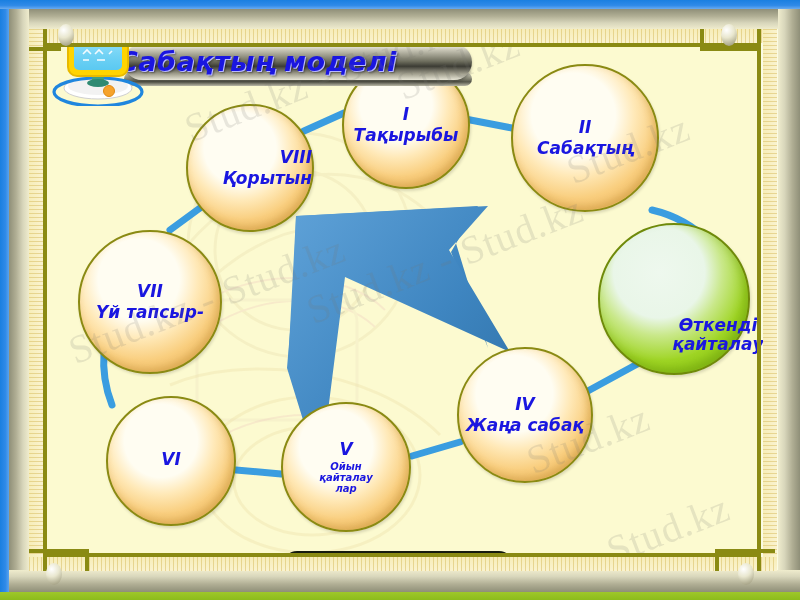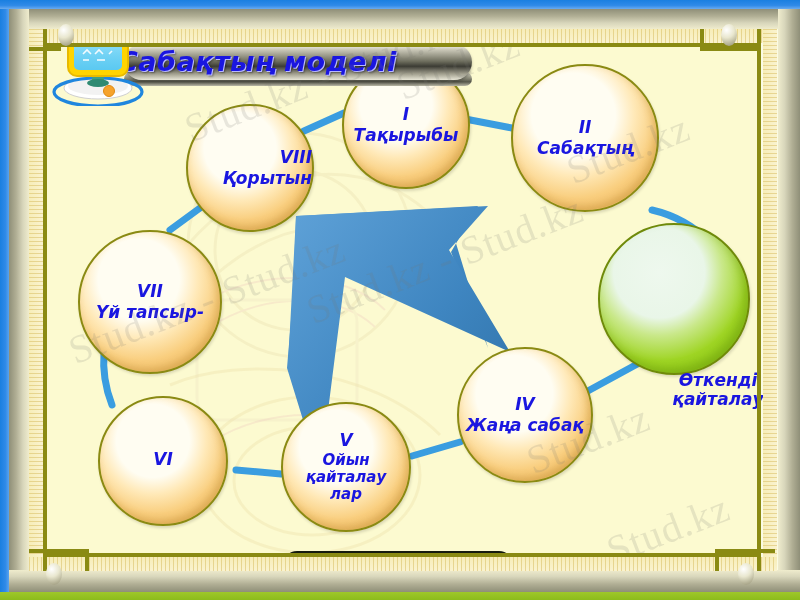--- a/index.html
+++ b/index.html
@@ -99,21 +99,21 @@
       radial-gradient(circle at 42% 34%, #fffdf2 0%, #fffdf2 33%, #ffe9b8 48%, #f9ce7e 66%, #f3bf69 80%, #efb95f 100%);
     border:2px solid #8a8a13;
     box-shadow:inset -3px -4px 7px rgba(170,120,30,.30), 1px 2px 3px rgba(0,0,0,.14);}
   .node.green{
     background:
       radial-gradient(circle at 40% 32%, #eef8ee 0%, #e9f6e8 34%, #c9e88a 47%, #9fd524 66%, #8ecb14 82%, #86c40e 100%);
     border:2px solid #6f8a0a;
     box-shadow:inset -4px -5px 9px rgba(90,130,10,.35), 1px 2px 3px rgba(0,0,0,.14);}
   .node .rn{font-size:17px;margin-bottom:2px;}
   .node .lbl{font-size:17px;}
-  .node .lbl.sm{font-size:15px;}
+  .node .lbl.sm{font-size:10px;}
 
   
   .greenplate{position:absolute;left:283px;top:551px;width:224px;height:60px;z-index:35;
     border-radius:14px 14px 0 0;
     background:linear-gradient(to bottom,#0a7a12 0%,#09800f 35%,#087f10 100%);
     border:3px solid #141a0d;border-bottom:none;overflow:hidden;}
   .globe{position:absolute;left:10px;top:6px;width:56px;height:56px;opacity:.45;}
 </style>
 </head>
 <body>
@@ -248,41 +248,41 @@
         <div>
           <div class="lbl">Тақырыбы</div>
         </div>
       </div>
       <div class="node orange" style="left: 511px; top: 64px; width: 144px; height: 144px;">
         <div class="rn">II</div>
         <div>
           <div class="lbl">Сабақтың</div>
         </div>
       </div>
-      <div class="node green" style="left: 598px; top: 223px; width: 148px; height: 148px; justify-content: flex-end;">
+      <div class="node green" style="left: 598px; top: 223px; width: 148px; height: 148px;">
         <div style="position: relative; left: 44px; top: 36px; white-space: nowrap;">
           <div class="lbl">Өткенді</div>
           <div class="lbl">қайталау</div>
         </div>
       </div>
       <div class="node orange" style="left: 457px; top: 347px; width: 132px; height: 132px;">
         <div class="rn">IV</div>
         <div>
           <div class="lbl">Жаңа сабақ</div>
         </div>
       </div>
       <div class="node orange" style="left: 281px; top: 402px; width: 126px; height: 126px;">
         <div class="rn">V</div>
         <div>
           <div class="lbl sm">Ойын</div>
           <div class="lbl sm">қайталау</div>
           <div class="lbl sm">лар</div>
         </div>
       </div>
-      <div class="node orange" style="left: 98px; top: 396px; width: 126px; height: 126px; font-style: italic;">
+      <div class="node orange" style="left: 106px; top: 396px; width: 126px; height: 126px; font-style: italic;">
         <div class="rn">VI</div>
         <div>
         </div>
       </div>
       <div class="node orange" style="left: 78px; top: 230px; width: 140px; height: 140px; font-style: italic;">
         <div class="rn">VII</div>
         <div>
           <div class="lbl">Үй тапсыр-</div>
         </div>
       </div>

